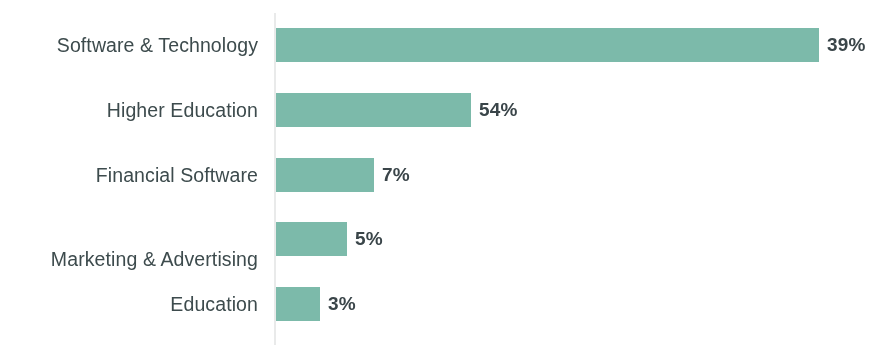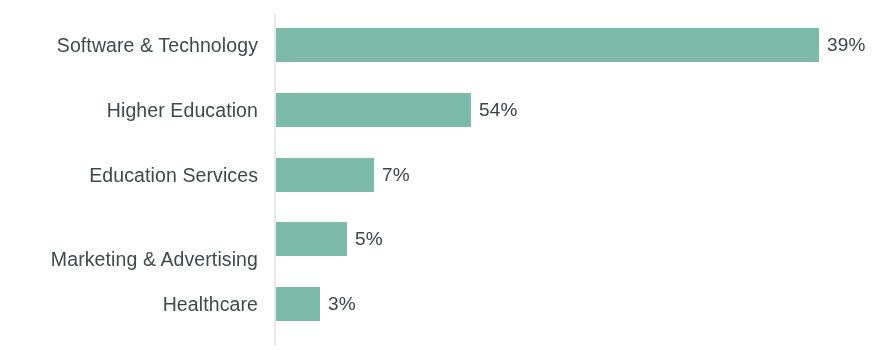--- a/index.html
+++ b/index.html
@@ -63,21 +63,21 @@
     height: 34px;
     background: #7cbaaa;
   }
   .value-label {
     position: absolute;
     top: 0;
     height: 34px;
     display: flex;
     align-items: center;
     font-size: 19px;
-    font-weight: 400;
+    font-weight: 700;
     color: #3a4549;
     white-space: nowrap;
     letter-spacing: 0.2px;
   }
 </style>
 </head>
 <body>
 
 <div id="chart-root" style="background: rgb(255, 255, 255); text-align: center;">
   <div class="plot-area">
@@ -90,31 +90,31 @@
       <div class="value-label" style="left: 827px; color: rgb(58, 69, 73);">39%</div>
     </div>
 
     <div class="bar-row" style="top: 93px;">
       <div class="cat-label" style="color: rgb(61, 75, 77);">Higher Education</div>
       <div class="bar" style="width: 195px; background: rgb(124, 186, 170);"></div>
       <div class="value-label" style="left: 479px; color: rgb(58, 69, 73);">54%</div>
     </div>
 
     <div class="bar-row" style="top: 158px;">
-      <div class="cat-label" style="color: rgb(61, 75, 77);">Education Services</div>
+      <div class="cat-label" style="color: rgb(61, 75, 77);">Financial Software</div>
       <div class="bar" style="width: 98px; background: rgb(124, 186, 170);"></div>
       <div class="value-label" style="left: 382px; color: rgb(58, 69, 73);">7%</div>
     </div>
 
     <div class="bar-row" style="top: 222px;">
       <div class="cat-label" style="color: rgb(61, 75, 77); margin-top: 20px;">Marketing &amp; Advertising</div>
       <div class="bar" style="width: 71px; background: rgb(124, 186, 170);"></div>
       <div class="value-label" style="left: 355px; color: rgb(58, 69, 73);">5%</div>
     </div>
 
     <div class="bar-row" style="top: 287px;">
-      <div class="cat-label" style="color: rgb(61, 75, 77);">Healthcare</div>
+      <div class="cat-label" style="color: rgb(61, 75, 77);">Education</div>
       <div class="bar" style="width: 44px; background: rgb(124, 186, 170);"></div>
       <div class="value-label" style="left: 328px; color: rgb(58, 69, 73);">3%</div>
     </div>
 
   </div>
 </div>
 
 </body></html>

